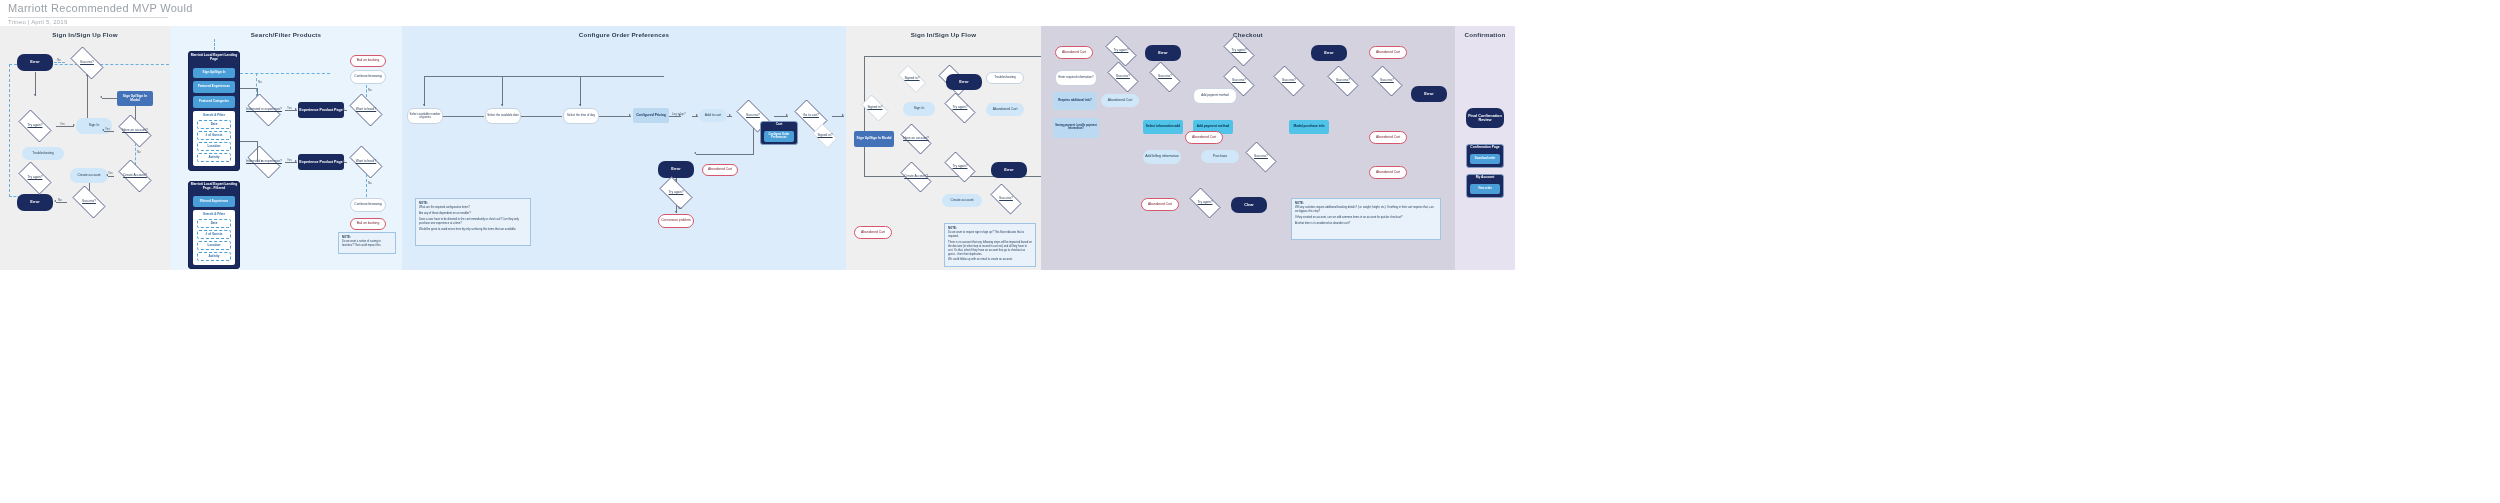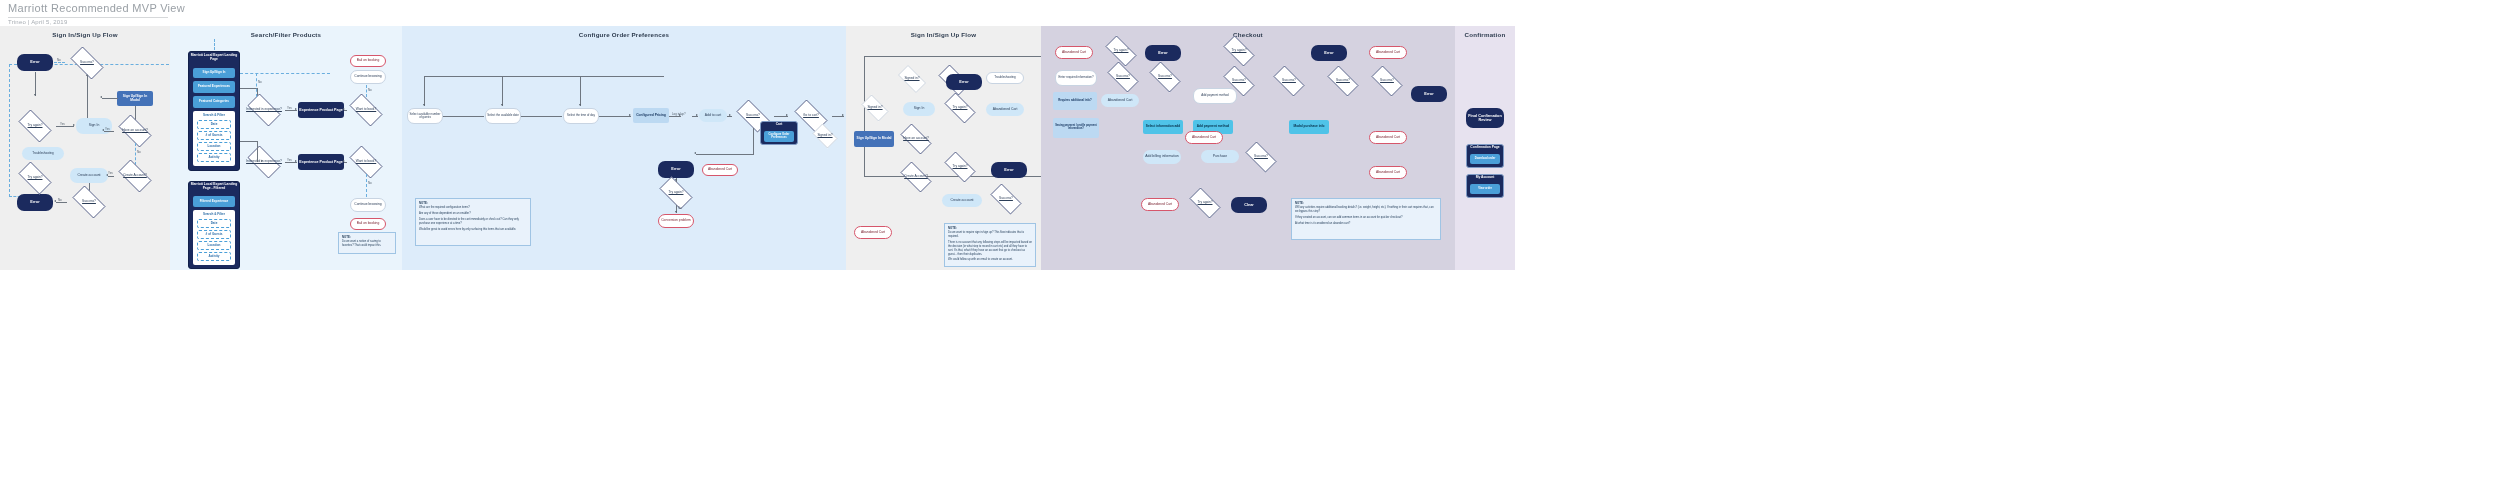--- a/index.html
+++ b/index.html
@@ -79,21 +79,21 @@
   .note{position:absolute;box-sizing:border-box;background:#e9f2fb;border:.6px solid #9fc4e4;
         padding:2px 3px;font-size:2.7px;color:#27405c;line-height:1.45;}
   .note b{display:block;font-size:2.8px;margin-bottom:1px;}
   .note p{margin:0 0 2px 0;}
 </style>
 </head>
 <body>
 
 <div id="page">
 
-  <div class="doc-title">Marriott Recommended MVP View</div>
+  <div class="doc-title">Marriott Recommended MVP Would</div>
   <div class="doc-rule"></div>
   <div class="doc-sub">Trineo  |  April 5, 2019</div>
 
   <div class="panel" id="panel-signin">
     <div class="panel-title">Sign In/Sign Up Flow</div>
 
     <div class="dl v" style="left:9px;top:38px;height:133px;"></div>
     <div class="dl h" style="left:9px;top:38px;width:160px;"></div>
     <div class="dl h" style="left:9px;top:170px;width:16px;"></div>
     <div class="ah br" style="left:25px;top:168px;"></div>

